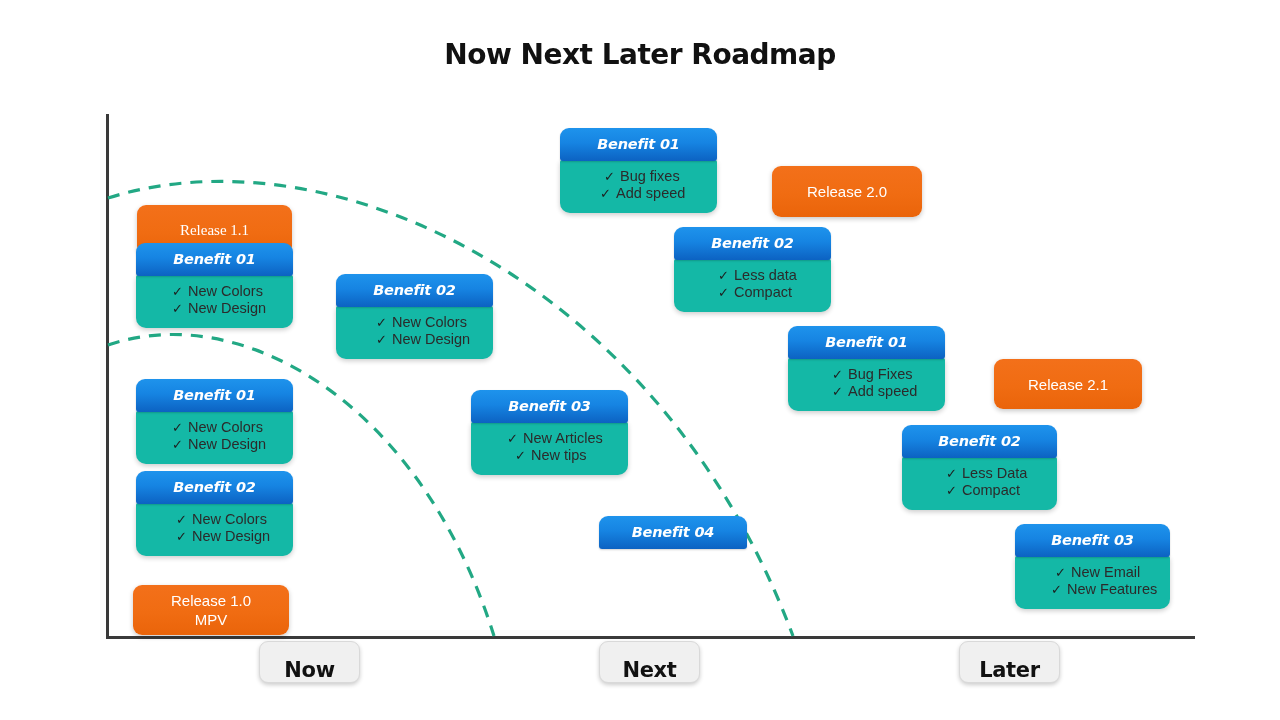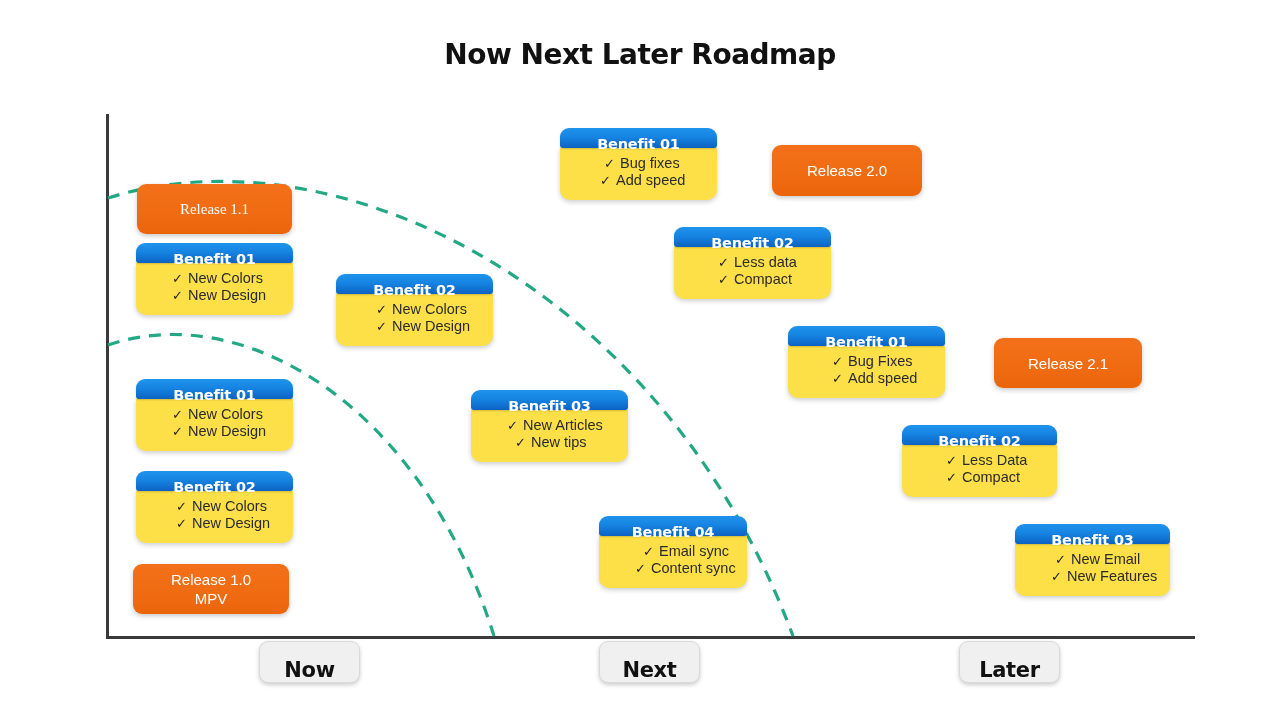--- a/index.html
+++ b/index.html
@@ -73,29 +73,30 @@
 
   .card-head {
     border-radius: 9px 9px 3px 3px;
     background: linear-gradient(to bottom, #1e93ec 0%, #1684e2 45%, #0c62c2 100%);
     color: #ffffff;
     font-family: "DejaVu Sans", sans-serif;
     font-size: 14.5px;
     font-weight: bold;
     text-align: center;
     line-height: 32px;
-    height: 20px;
+    height: 33px;
     letter-spacing: -0.2px;
     box-shadow: 0 1px 2px rgba(0,0,0,0.18);
     position: relative;
     z-index: 2;
+    font-style: italic;
   }
 
   .card-body {
-    background: #fde047;
+    background: #14b8a6;
     border-radius: 2px 2px 10px 10px;
     box-shadow: 0 2px 5px rgba(0,0,0,0.20);
     padding: 8px 0 11px 0;
     position: relative;
     margin-top: -1px;
     z-index: 1;
   }
 
   .bullet {
     font-family: "Liberation Sans", sans-serif;
@@ -122,20 +123,21 @@
     box-shadow: 0 2px 5px rgba(0,0,0,0.22);
     color: #ffffff;
     font-family: "Liberation Sans", sans-serif;
     font-size: 15px;
     text-align: center;
     display: flex;
     flex-direction: column;
     align-items: center;
     justify-content: center;
     line-height: 19px;
+    margin-top: 21px;
   }
 
   
   .phase {
     position: absolute;
     background: #f0f0f0;
     border: 1px solid #d9d9d9;
     border-radius: 9px;
     box-shadow: 0 2px 4px rgba(0,0,0,0.20);
     font-family: "DejaVu Sans", sans-serif;
@@ -240,28 +242,20 @@
         <span class="chk">✓</span><span>New Articles</span>
       </div>
       <div class="bullet b-ind-3">
         <span class="chk">✓</span><span>New tips</span>
       </div>
     </div>
   </div>
 
   <div class="card" style="left:599px; top:516px; width:148px;">
     <div class="card-head">Benefit 04</div>
-    <div class="card-body">
-      <div class="bullet b-ind-3">
-        <span class="chk">✓</span><span>Email sync</span>
-      </div>
-      <div class="bullet b-ind-1">
-        <span class="chk">✓</span><span>Content sync</span>
-      </div>
-    </div>
   </div>
 
   <div class="release" style="left:772px; top:145px; width:150px; height:51px;">
     <span>Release 2.0</span>
   </div>
 
   <div class="card" style="left:674px; top:227px; width:157px;">
     <div class="card-head">Benefit 02</div>
     <div class="card-body">
       <div class="bullet b-ind-3">

